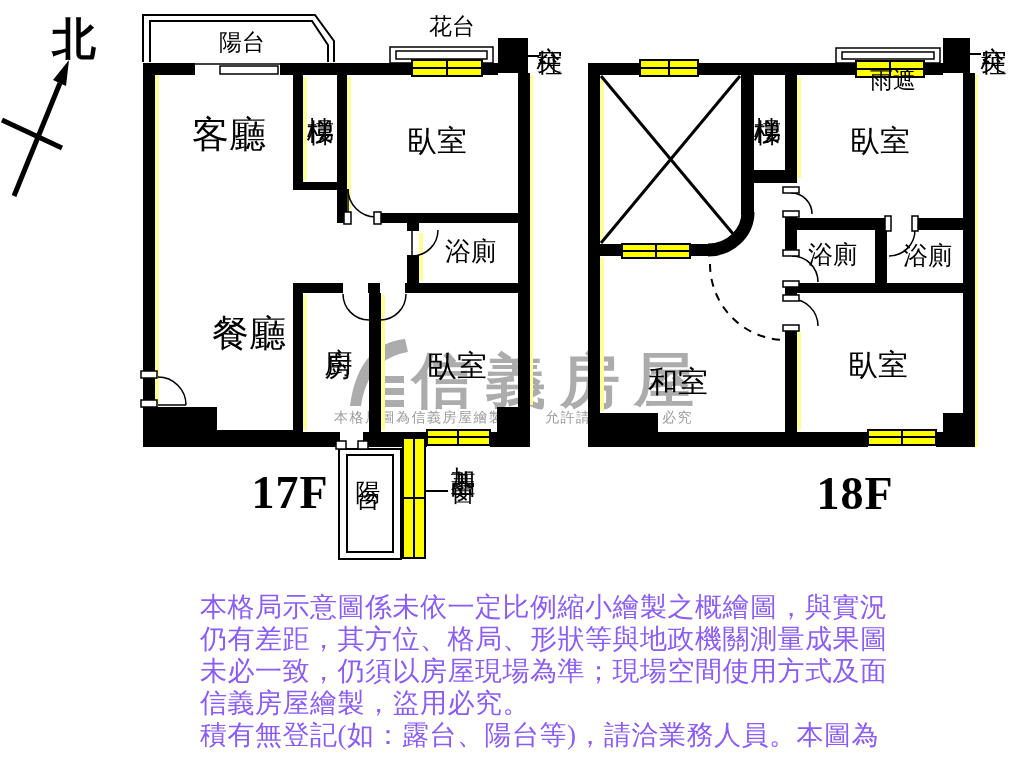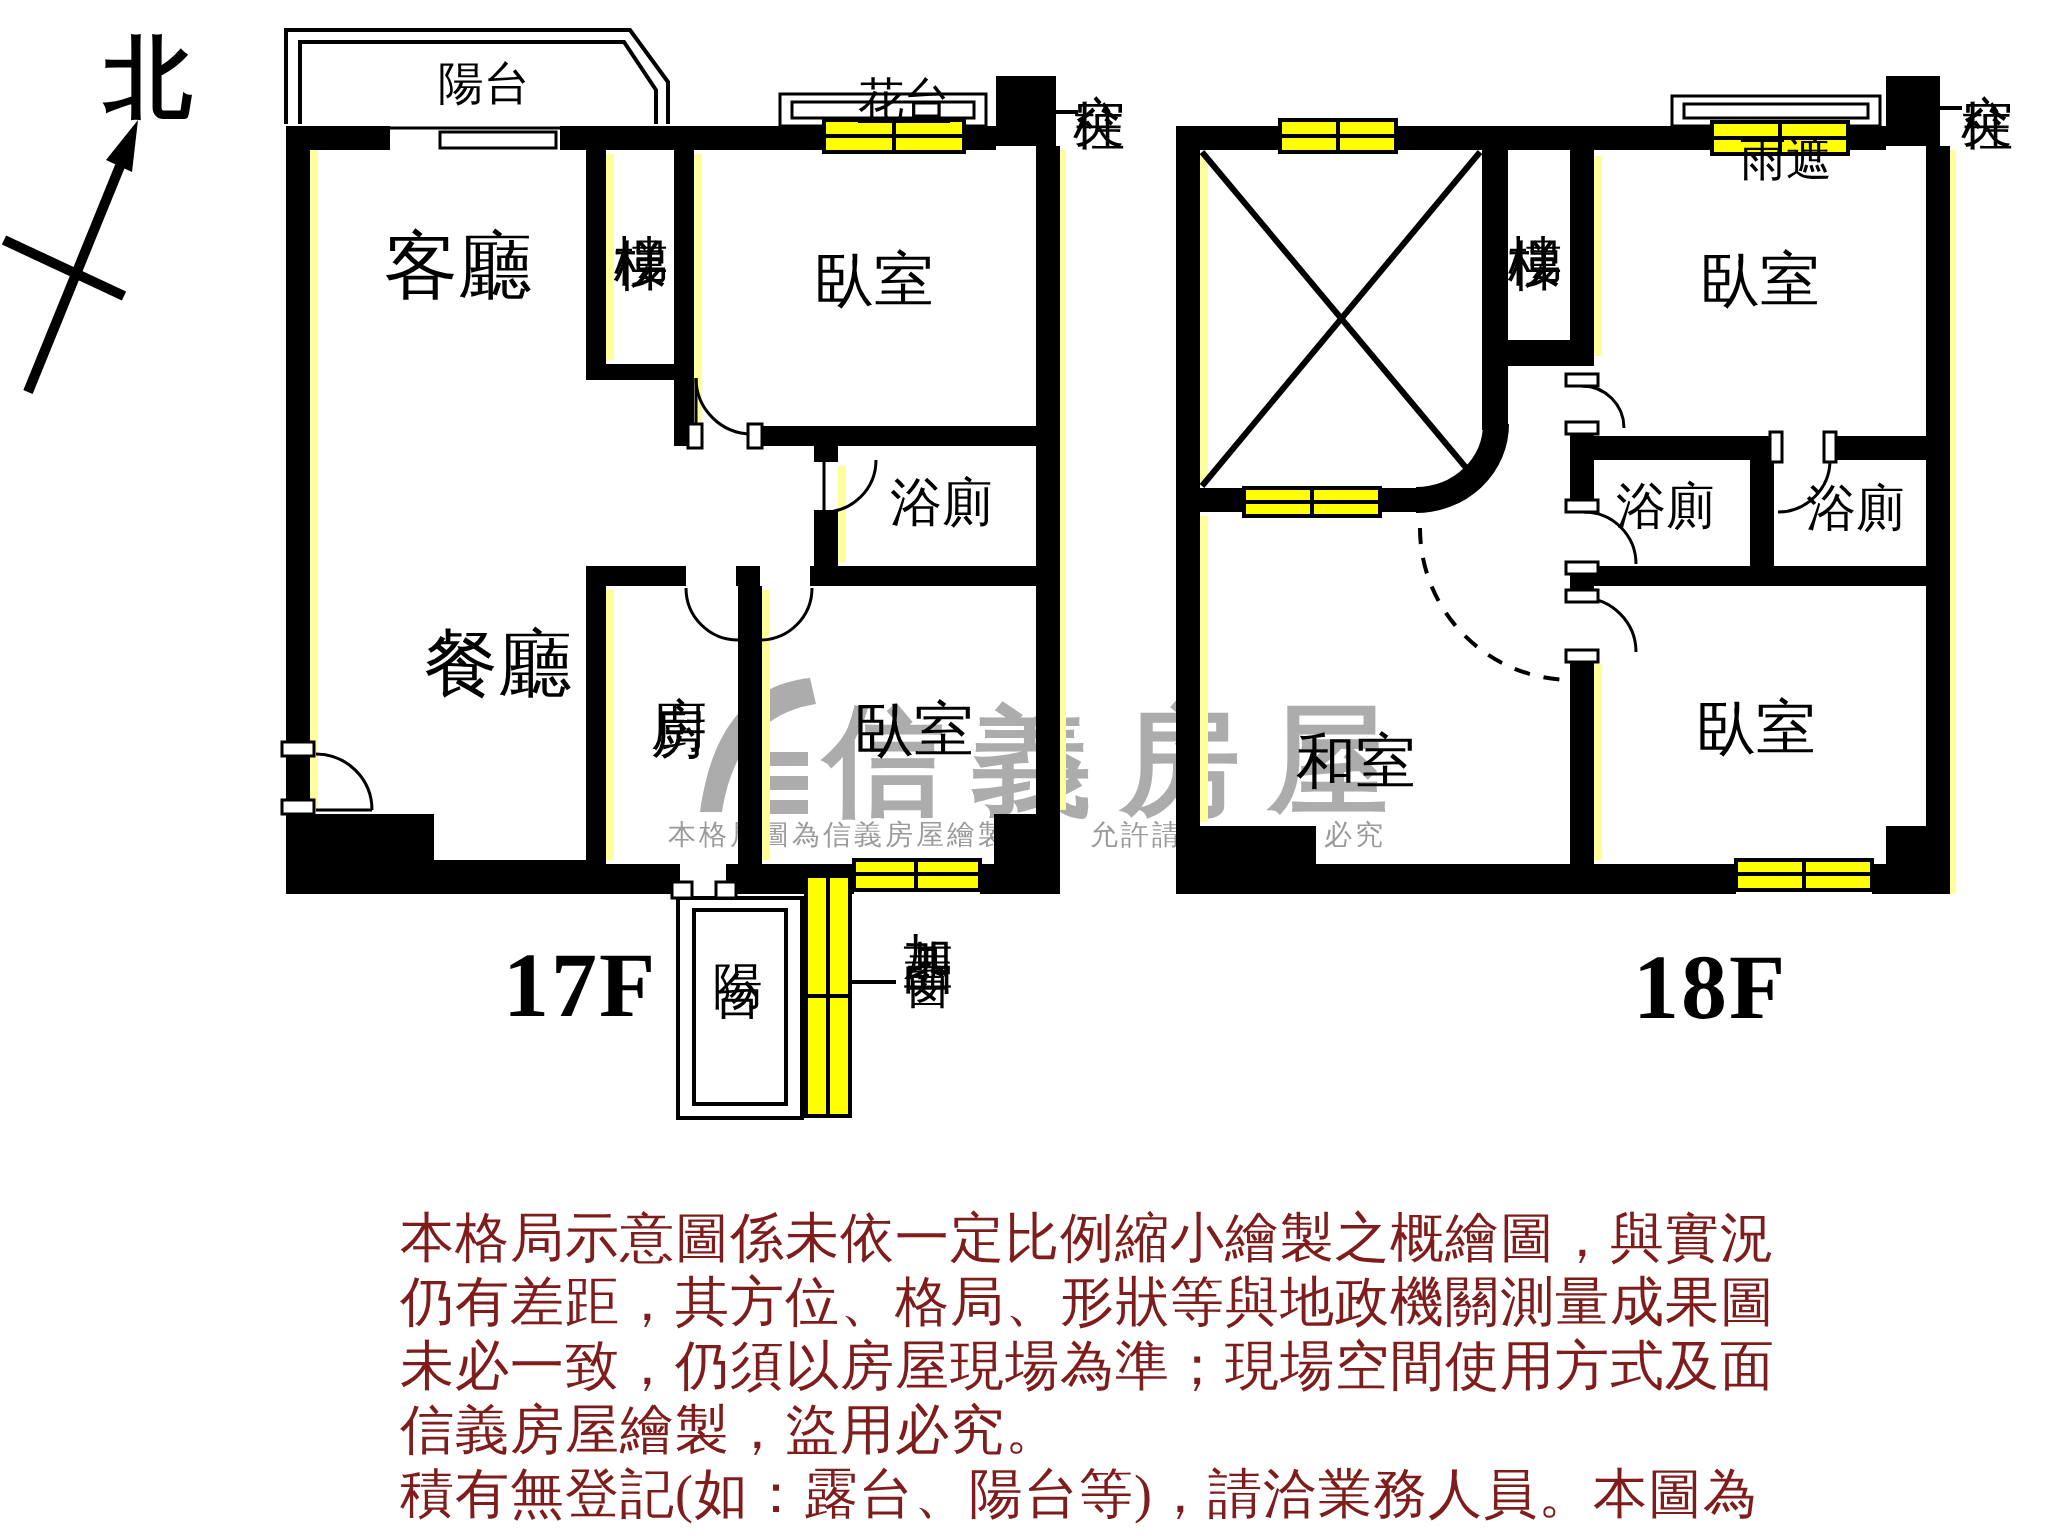--- a/index.html
+++ b/index.html
@@ -12,21 +12,21 @@
   .c{transform:translate(-50%,-50%);}
   .v{writing-mode:vertical-rl;text-orientation:upright;letter-spacing:3px;transform:translateX(-50%);}
   .f22{font-size:23px;} .f25{font-size:25px;} .f26{font-size:26px;} .f27{font-size:27px;}
   .f28{font-size:28px;} .f34{font-size:30px;} .f37{font-size:37px;}
   .floorlbl{font-size:46px;font-weight:bold;letter-spacing:1px;margin-left:48px;}
   .north{font-size:44px;font-weight:bold;}
   .wm-big{position:absolute;left:412px;top:341px;z-index:0;font-size:60px;font-weight:bold;
           letter-spacing:14px;color:#ACACAC;}
   .wm-small{position:absolute;top:409px;z-index:0;font-size:14px;letter-spacing:1.5px;color:#9B9B9B;}
   .disclaimer{position:absolute;left:200px;top:591px;z-index:2;font-size:27px;line-height:32px;
-              color:#7f1d1d;letter-spacing:0.5px;margin-top:12px;}
+              color:#8b5cf6;letter-spacing:0.5px;}
 </style>
 </head>
 <body>
 
 <div id="stage">
 
   <div class="wm-big">信義房屋</div>
   <div class="wm-small" style="left:334px;">本格局圖為信義房屋繪製</div>
   <div class="wm-small" style="left:545px;">允許請勿</div>
   <div class="wm-small" style="left:662px;">必究</div>
@@ -225,21 +225,21 @@
     <g stroke="#000" stroke-width="2">
       <line x1="970" y1="54" x2="981" y2="54"></line>
     </g>
   </svg>
 
   <div class="lbl north" style="left:74px;top:40px;">
       <span class="lbl c f22" style="left:0;top:0;font-size:44px;font-weight:bold;">北</span>
     </div>
 
   <div class="lbl c f22" style="left:242px;top:42px;">陽台</div>
-  <div class="lbl c f22" style="left:452px;top:50px;text-decoration:underline;">花台</div>
+  <div class="lbl c f22" style="left:452px;top:26px;">花台</div>
   <div class="lbl v f26" style="left:549px;top:26px;">突柱</div>
   <div class="lbl c f37" style="left:229px;top:134px;">客廳</div>
   <div class="lbl v f27" style="left:320px;top:95px;">樓梯</div>
   <div class="lbl c f34" style="left:437px;top:141px;">臥室</div>
   <div class="lbl c f26" style="left:471px;top:252px;">浴廁</div>
   <div class="lbl c f37" style="left:229px;top:333px;margin-left:20px;">餐廳</div>
   <div class="lbl v f28" style="left:338px;top:325px;">廚房</div>
   <div class="lbl c f34" style="left:457px;top:366px;">臥室</div>
   <div class="lbl v f25" style="left:368px;top:462px;">陽台</div>
   <div class="lbl v f25" style="left:463px;top:446px;letter-spacing:4px;">加蓋凸窗</div>

